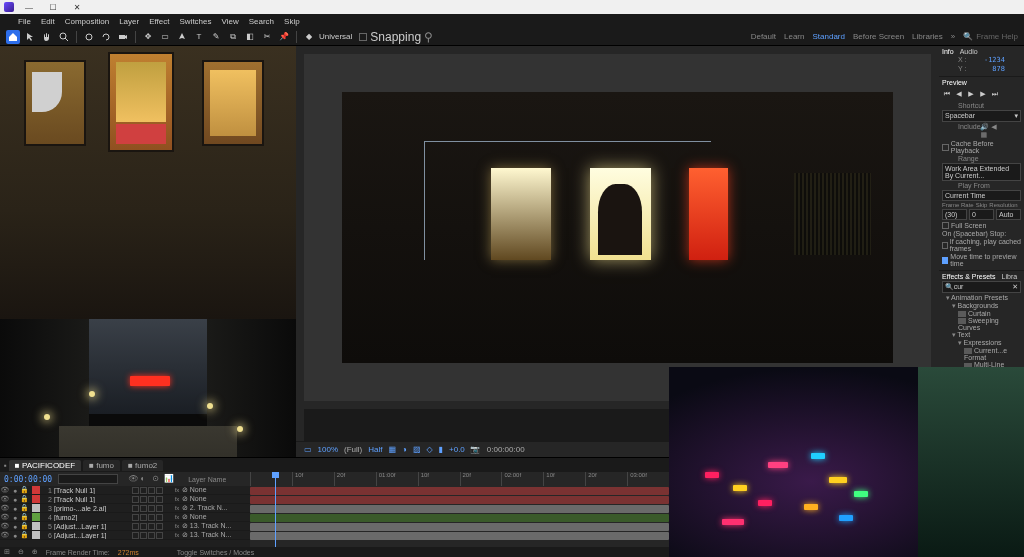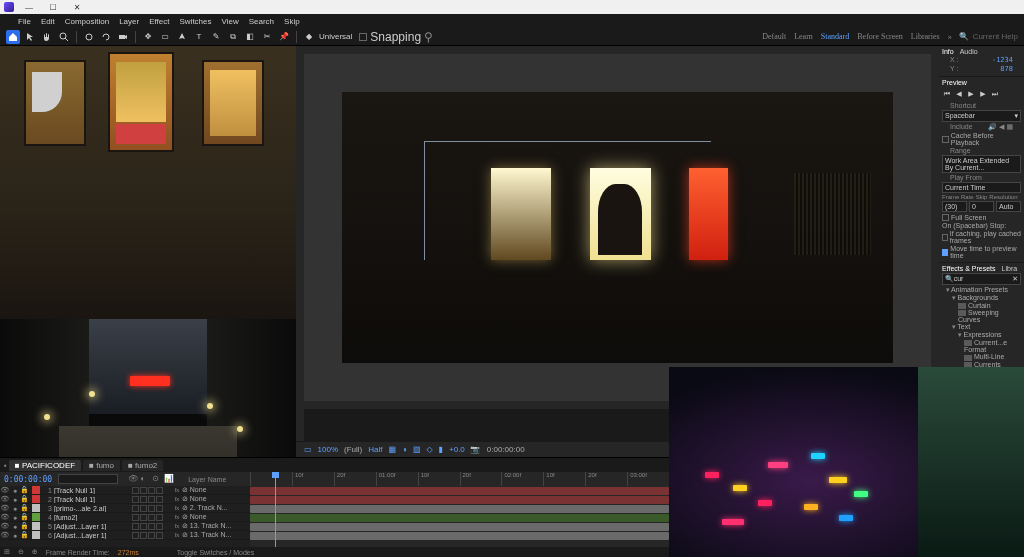--- a/index.html
+++ b/index.html
@@ -17,21 +17,21 @@
   .menubar span { cursor:default; }
 
   
   .toolbar { height:18px; background:#1a1a1a; border-bottom:1px solid #000; display:flex; align-items:center; padding:0 6px; gap:3px; }
   .tool { width:14px; height:14px; display:flex; align-items:center; justify-content:center; color:#ccc; border-radius:2px; }
   .tool.active { background:#2d6eeb; color:#fff; }
   .tool svg { width:10px; height:10px; }
   .toolbar .divider { width:1px; height:12px; background:#444; margin:0 2px; }
   .toolbar .snap { display:flex; align-items:center; gap:3px; font-size:12px; color:#ccc; margin-left:4px;}
   .toolbar .right { margin-left:auto; display:flex; align-items:center; gap:8px; font-size:8px; }
-  .ws { color:#888; cursor:default;font-family:Liberation Serif, serif; }
+  .ws { color:#888; cursor:default; }
   .ws.active { color:#5ea0ff; }
   .search { display:flex; align-items:center; gap:3px; color:#888; }
 
   
   .main { position:absolute; top:46px; left:0; right:0; bottom:0; display:flex; }
 
   
   .leftcol { width:296px; display:flex; flex-direction:column; }
   .ref1 { flex:1.15; background:#2a2318; position:relative; overflow:hidden; }
   .ref1 .wall { position:absolute; inset:0; background:linear-gradient(180deg,#3a3020 0%,#2a2318 60%,#1a1510 100%); }
@@ -75,21 +75,21 @@
   
   .ref3 { position:absolute; right:0; bottom:0; width:355px; height:190px; background:#0a0a10; overflow:hidden; }
   .ref3 .glow { position:absolute; width:14px; height:6px; border-radius:1px; box-shadow:0 0 6px currentColor; }
   .ref3 .stamp { position:absolute; top:2px; left:4px; font-size:7px; color:#ddd; font-family:monospace;}
 
   
   .rightcol { width:85px; background:#262626; display:flex; flex-direction:column; font-size:7px; color:#ccc; }
   .panel { border-bottom:1px solid #1a1a1a; padding:2px 3px; }
   .panel .tabrow { display:flex; gap:6px; font-size:7px; }
   .panel .tabrow .act { color:#fff; }
-  .panel .row { display:flex; justify-content:space-between; margin:1px 8px; color:#888;}
+  .panel .row { display:flex; justify-content:space-between; margin:1px 16px; color:#888;}
   .panel .row .v { color:#5ea0ff; font-family:monospace;}
   .transport { display:flex; gap:2px; margin:3px 0; }
   .transport span { width:10px; height:10px; display:flex; align-items:center; justify-content:center; color:#ccc;}
   .chk { display:flex; align-items:center; gap:2px; margin:1px 0; font-size:7px; color:#aaa;}
   .chk .box { width:7px; height:7px; border:1px solid #666; }
   .chk .box.on { background:#5ea0ff; border-color:#5ea0ff;}
   .dd { background:#1a1a1a; border:1px solid #444; padding:1px 2px; font-size:7px; display:flex; justify-content:space-between; margin:1px 0;}
   .preset { padding:0 2px 0 6px; font-size:7px; color:#aaa; margin:0;}
   .preset.open::before{content:'▾ ';color:#888;}
   .preset .ic{display:inline-block;width:8px;height:6px;background:#5a5a5a;margin-right:2px;vertical-align:middle;}
@@ -209,21 +209,21 @@
   </div>
   <div class="right">
     <span class="ws">Default</span>
     <span class="ws">Learn</span>
     <span class="ws active">Standard</span>
     <span class="ws">Before Screen</span>
     <span class="ws">Libraries</span>
     <span class="ws">»</span>
     <div class="search">
       <span>🔍</span>
-      <span style="color:#666" placeholder="Search Help">Current Help</span>
+      <span style="color:#666" placeholder="Search Help">Frame Help</span>
     </div>
   </div>
 </div>
 
 <div class="main">
 
   <div class="leftcol">
     <div class="ref1">
       <div class="wall"></div>
       <div class="win wa">

